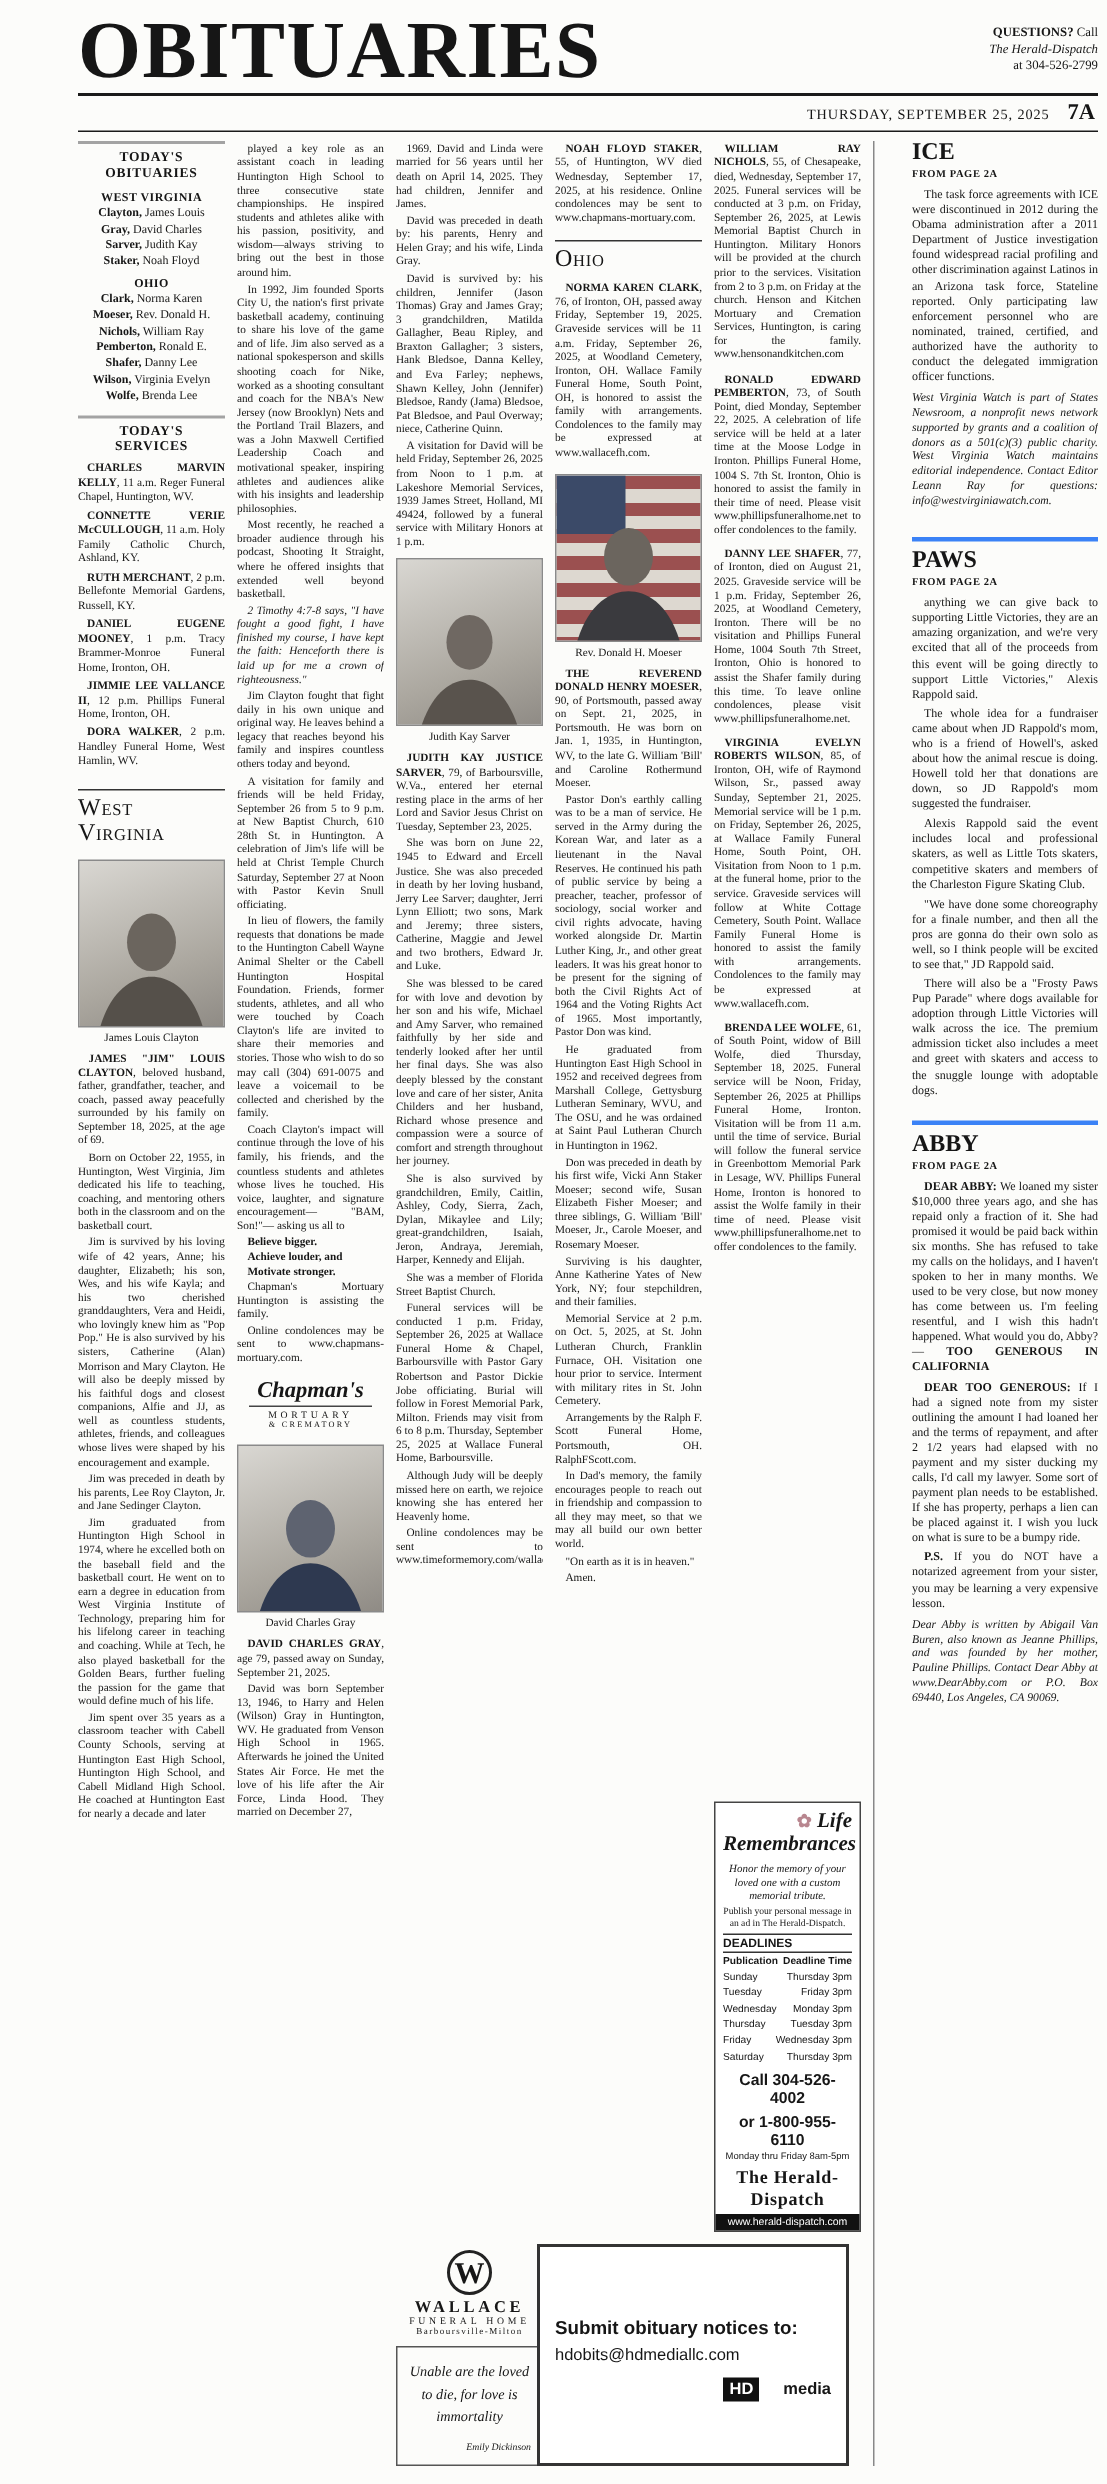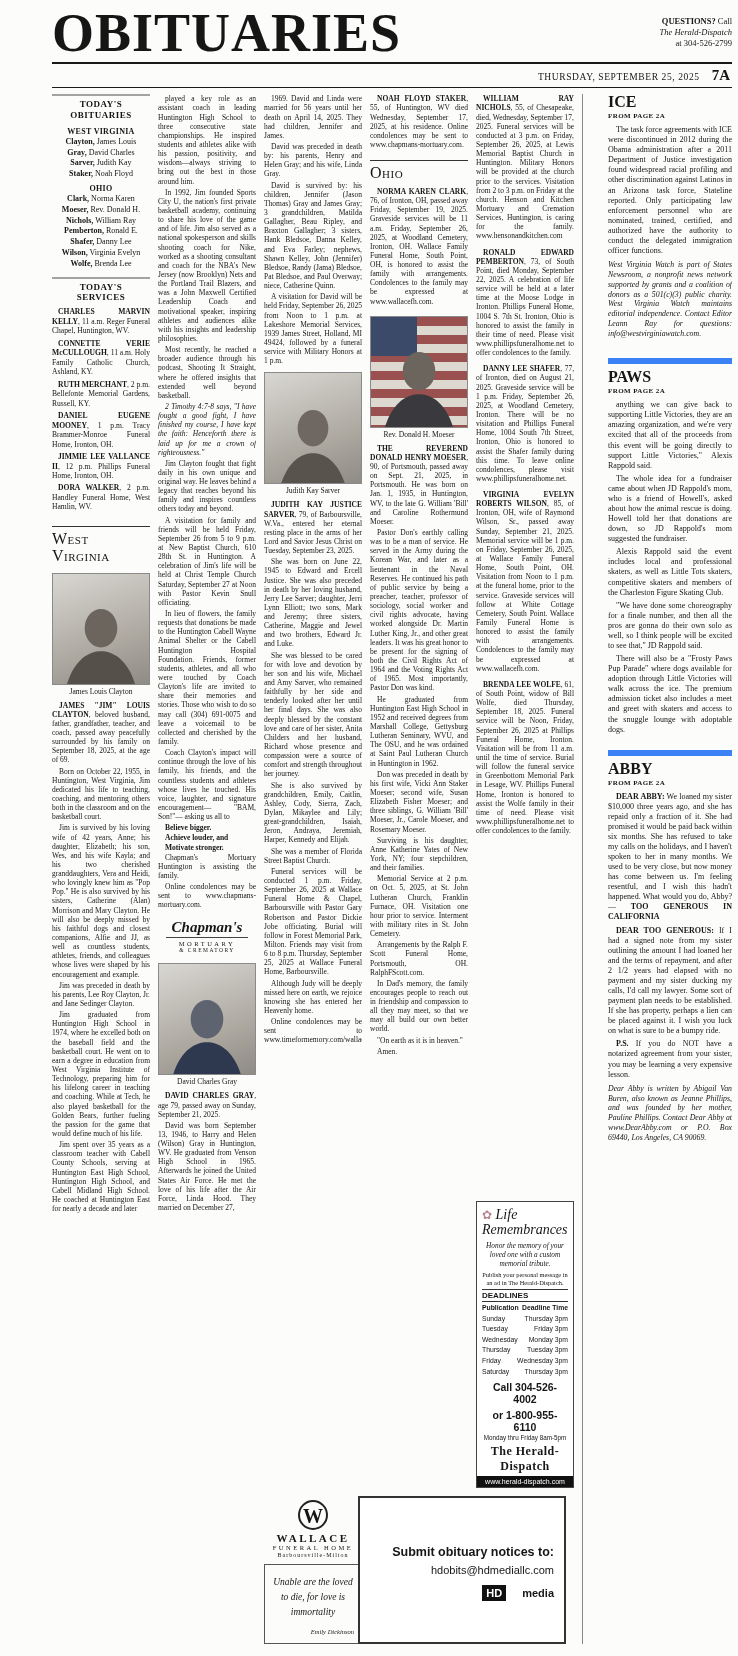--- a/index.html
+++ b/index.html
@@ -51,44 +51,44 @@
   .c-bottom { margin-top:auto; }
   .wallace { text-align:center; padding-top:5px; }
   .w-mark { font-size:20px; font-weight:bold; width:30px; height:30px; line-height:28px; border:2px solid #222; border-radius:50%; margin:0 auto 2px; }
   .w-name { font-size:11px; font-weight:bold; letter-spacing:2.5px; }
   .w-sub { font-size:6.5px; letter-spacing:2.5px; }
   .w-loc { font-size:6px; letter-spacing:1px; margin-top:1px; }
   .quote-box { border:1px solid #555; margin-top:6px; padding:10px 7px 6px; font-style:italic; font-size:9.5px; line-height:1.55; text-align:center; }
   .quote-attr { font-size:6.5px; text-align:right; margin-top:8px; }
   
   .life-box { border:1px solid #444; padding:6px 5px 0; background:#fff; margin-bottom:6px; }
-  .life-title { font-style:italic; font-weight:normal; font-size:14px; text-align:left; line-height:1.05; }
+  .life-title { font-style:italic; font-weight:bold; font-size:14px; text-align:right; line-height:1.05; }
   .flower { color:#b8868f; font-size:12px; font-style:normal; }
   .life-tag { font-style:italic; font-size:7.3px; text-align:center; margin:3px 2px; line-height:1.25; }
   .life-pub { font-size:6.4px; text-align:center; margin-bottom:3px; line-height:1.2; }
   .dl-title { font-weight:bold; font-size:8px; border-top:1px solid #333; border-bottom:1px solid #333; padding:1px 0; margin-bottom:1px; font-family:"Liberation Sans",sans-serif; }
   .dl-row { display:flex; justify-content:space-between; font-size:6.8px; line-height:1.55; font-family:"Liberation Sans",sans-serif; }
   .dl-head { font-weight:bold; }
   .life-call { font-weight:bold; font-size:10.5px; text-align:center; line-height:1.15; margin-top:4px; font-family:"Liberation Sans",sans-serif; }
   .life-hours { font-size:6.3px; text-align:center; font-family:"Liberation Sans",sans-serif; margin:1px 0 3px; }
   .life-brand { font-weight:bold; font-size:12px; text-align:center; letter-spacing:.5px; }
   .life-site { background:#111; color:#fff; font-size:7px; text-align:center; padding:2px 0; margin:2px -5px 0; font-family:"Liberation Sans",sans-serif; }
   
   .submit-box { position:absolute; bottom:0; right:166px; width:208px; min-height:148px;
                 border:2px solid #333; background:#fff; padding:14px 10px 8px;
-                display:flex; flex-direction:column; align-items:flex-end; justify-content:center; gap:5px; }
+                display:flex; flex-direction:column; align-items:flex-start; justify-content:center; gap:5px; }
   .submit-line1 { font-weight:bold; font-size:12.5px; font-family:"Liberation Sans",sans-serif; text-align:center; }
   .submit-email { font-size:11px; font-family:"Liberation Sans",sans-serif; text-align:center; }
   .hd-logo { display:flex; align-items:center; gap:16px; align-self:flex-end; margin-top:4px; }
   .hd-mark { background:#111; color:#fff; font-weight:bold; font-size:11px; padding:2px 4px; font-family:"Liberation Sans",sans-serif; }
   .hd-media { font-weight:bold; font-size:11px; font-family:"Liberation Sans",sans-serif; }
   .spacer-submit { height:150px; flex:0 0 auto; }
   
   .cont-section { margin-bottom:12px;margin-left:17px; }
-  .cont-rule { border-top:6px solid #3b82f6; padding-top:5px; }
+  .cont-rule { border-top:3px solid #3b82f6; padding-top:5px; }
   .cont-title { font-weight:bold; font-size:16px; line-height:1.05; }
   .cont-from { font-size:7px; font-weight:bold; letter-spacing:.4px; margin:1px 0 5px; }
   .cont-p { font-size:8px; line-height:1.26; text-align:justify; margin:0 0 3px; text-indent:8px; }
   .cont-note { font-style:italic; font-size:7.8px; line-height:1.26; text-align:justify; margin-top:4px; }
 </style>
 </head>
 <body>
 
 <div class="page">
 

